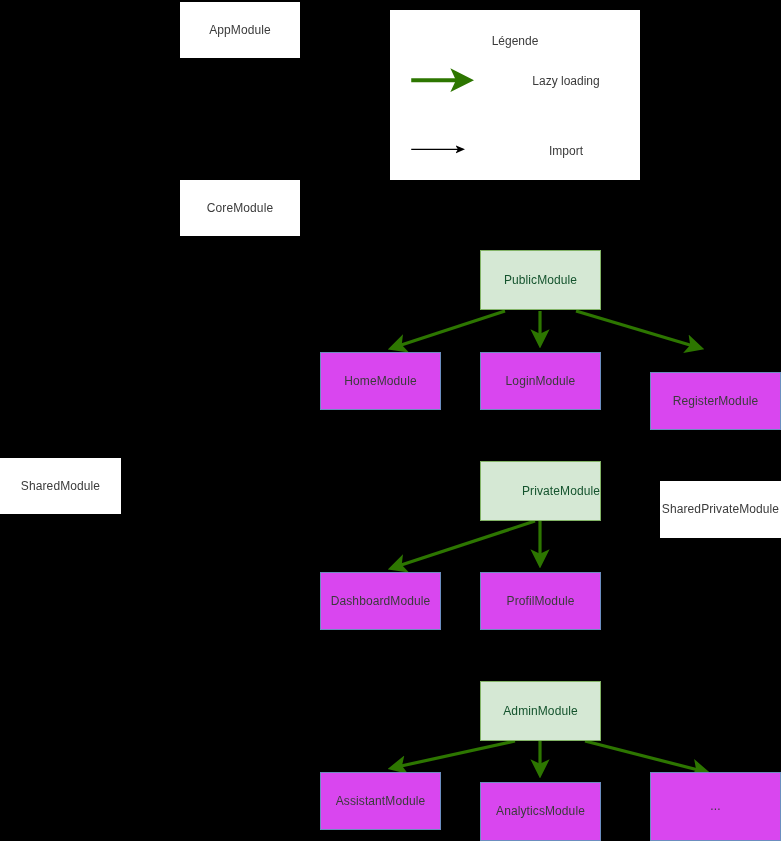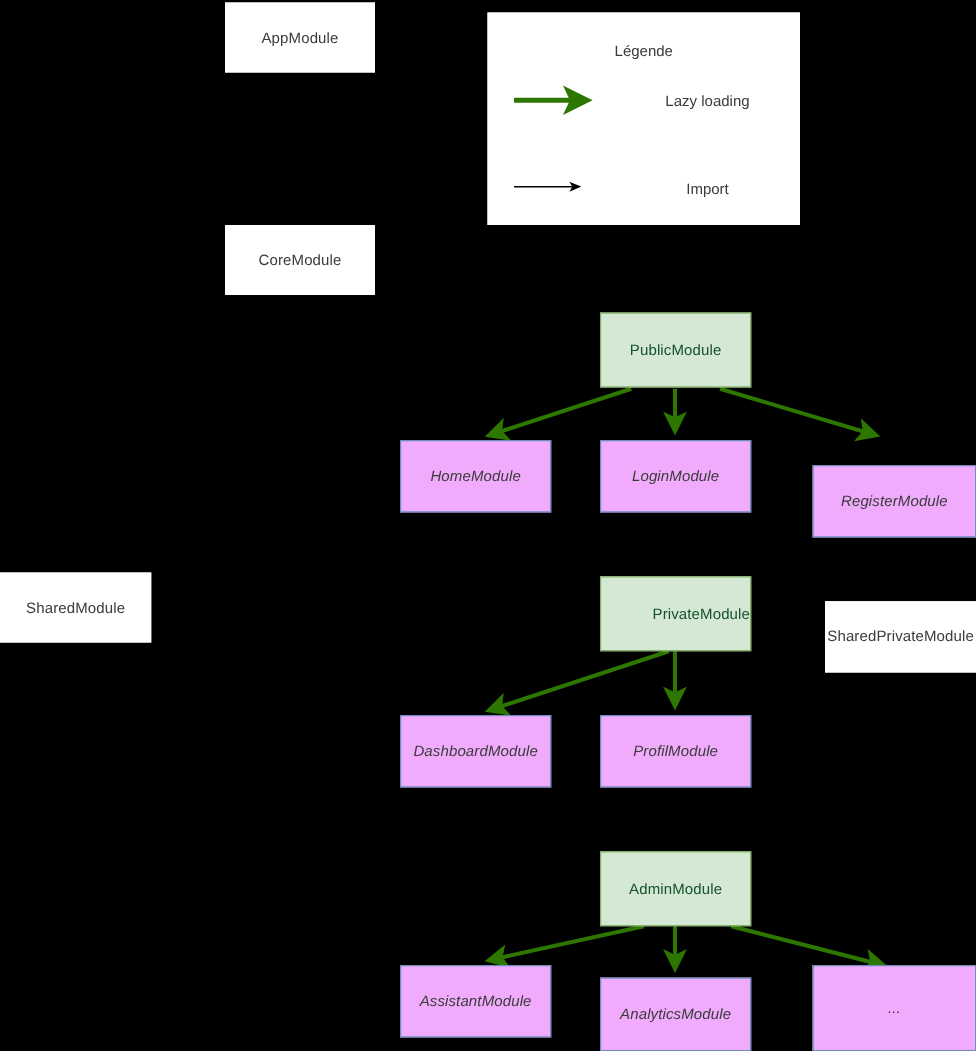--- a/index.html
+++ b/index.html
@@ -33,24 +33,23 @@
     background: #ffffff;
     border-color: #ffffff;
     color: #3b3b3b;
   }
   .node.green {
     background: #d5e8d4;
     border-color: #82b366;
     color: #14532d;
   }
   .node.blue {
-    background: #f0abfc;
+    background: #d946ef;
     border-color: #6c8ebf;
     color: #3b3b3b;
-    font-style: italic;
   }
   .legend-box {
     position: absolute;
     box-sizing: border-box;
     background: #ffffff;
     border: 1px solid #ffffff;
   }
   .legend-title {
     position: absolute;
     width: 100%;

